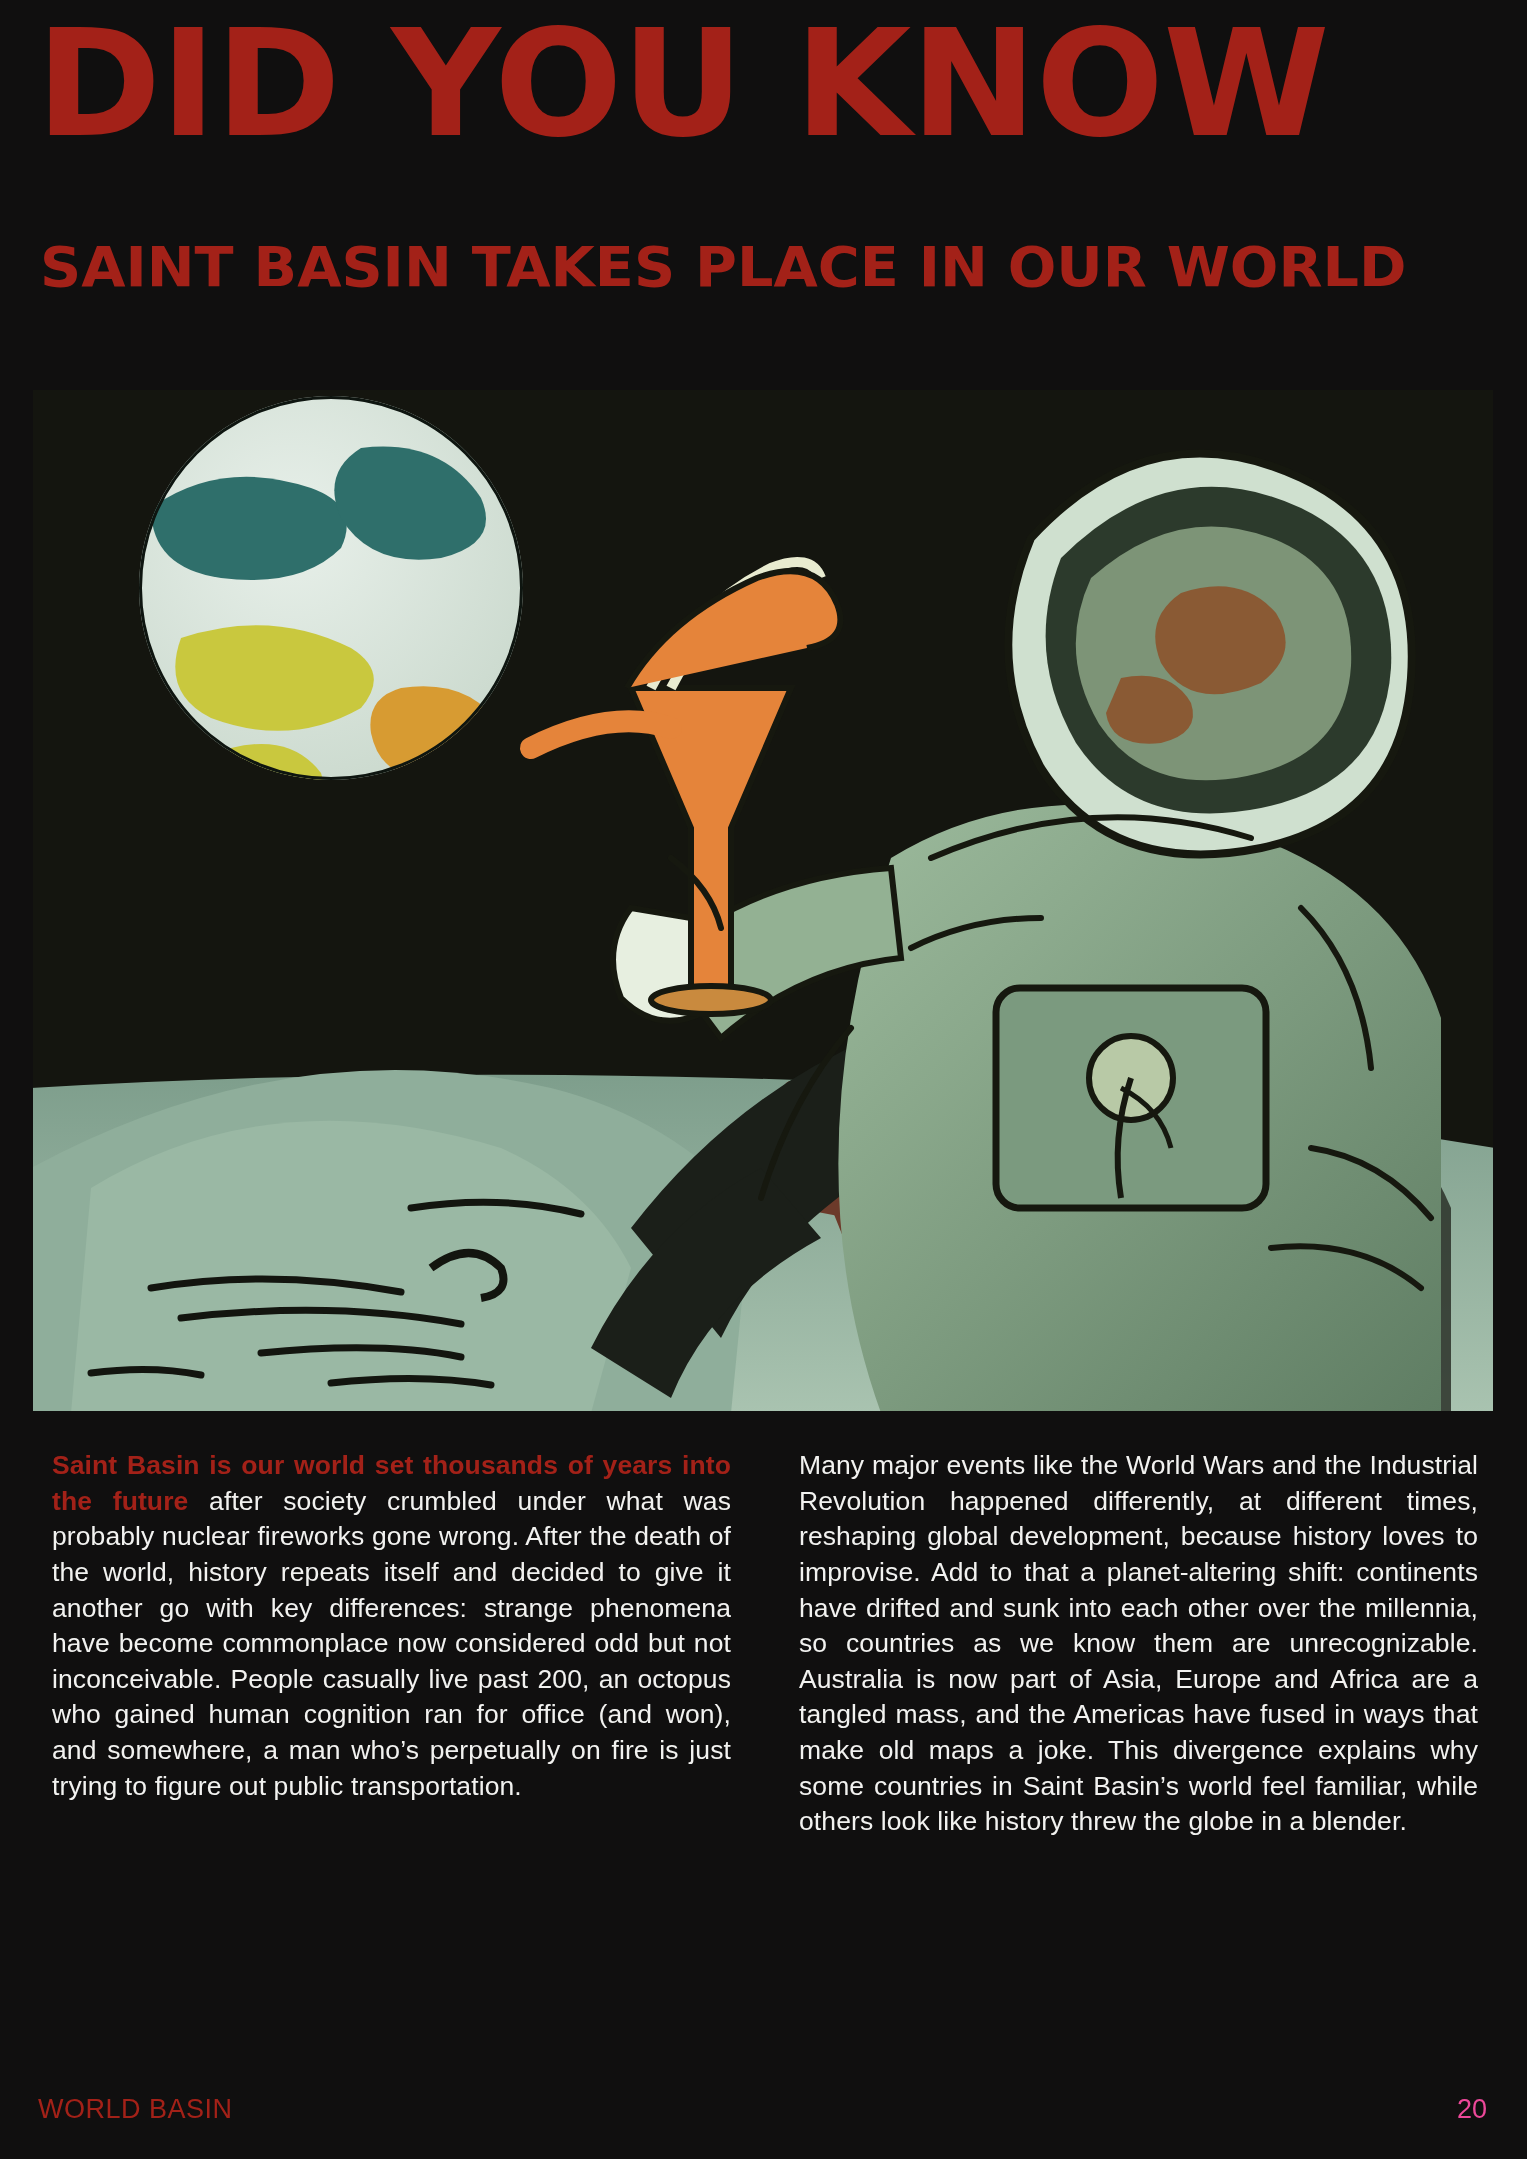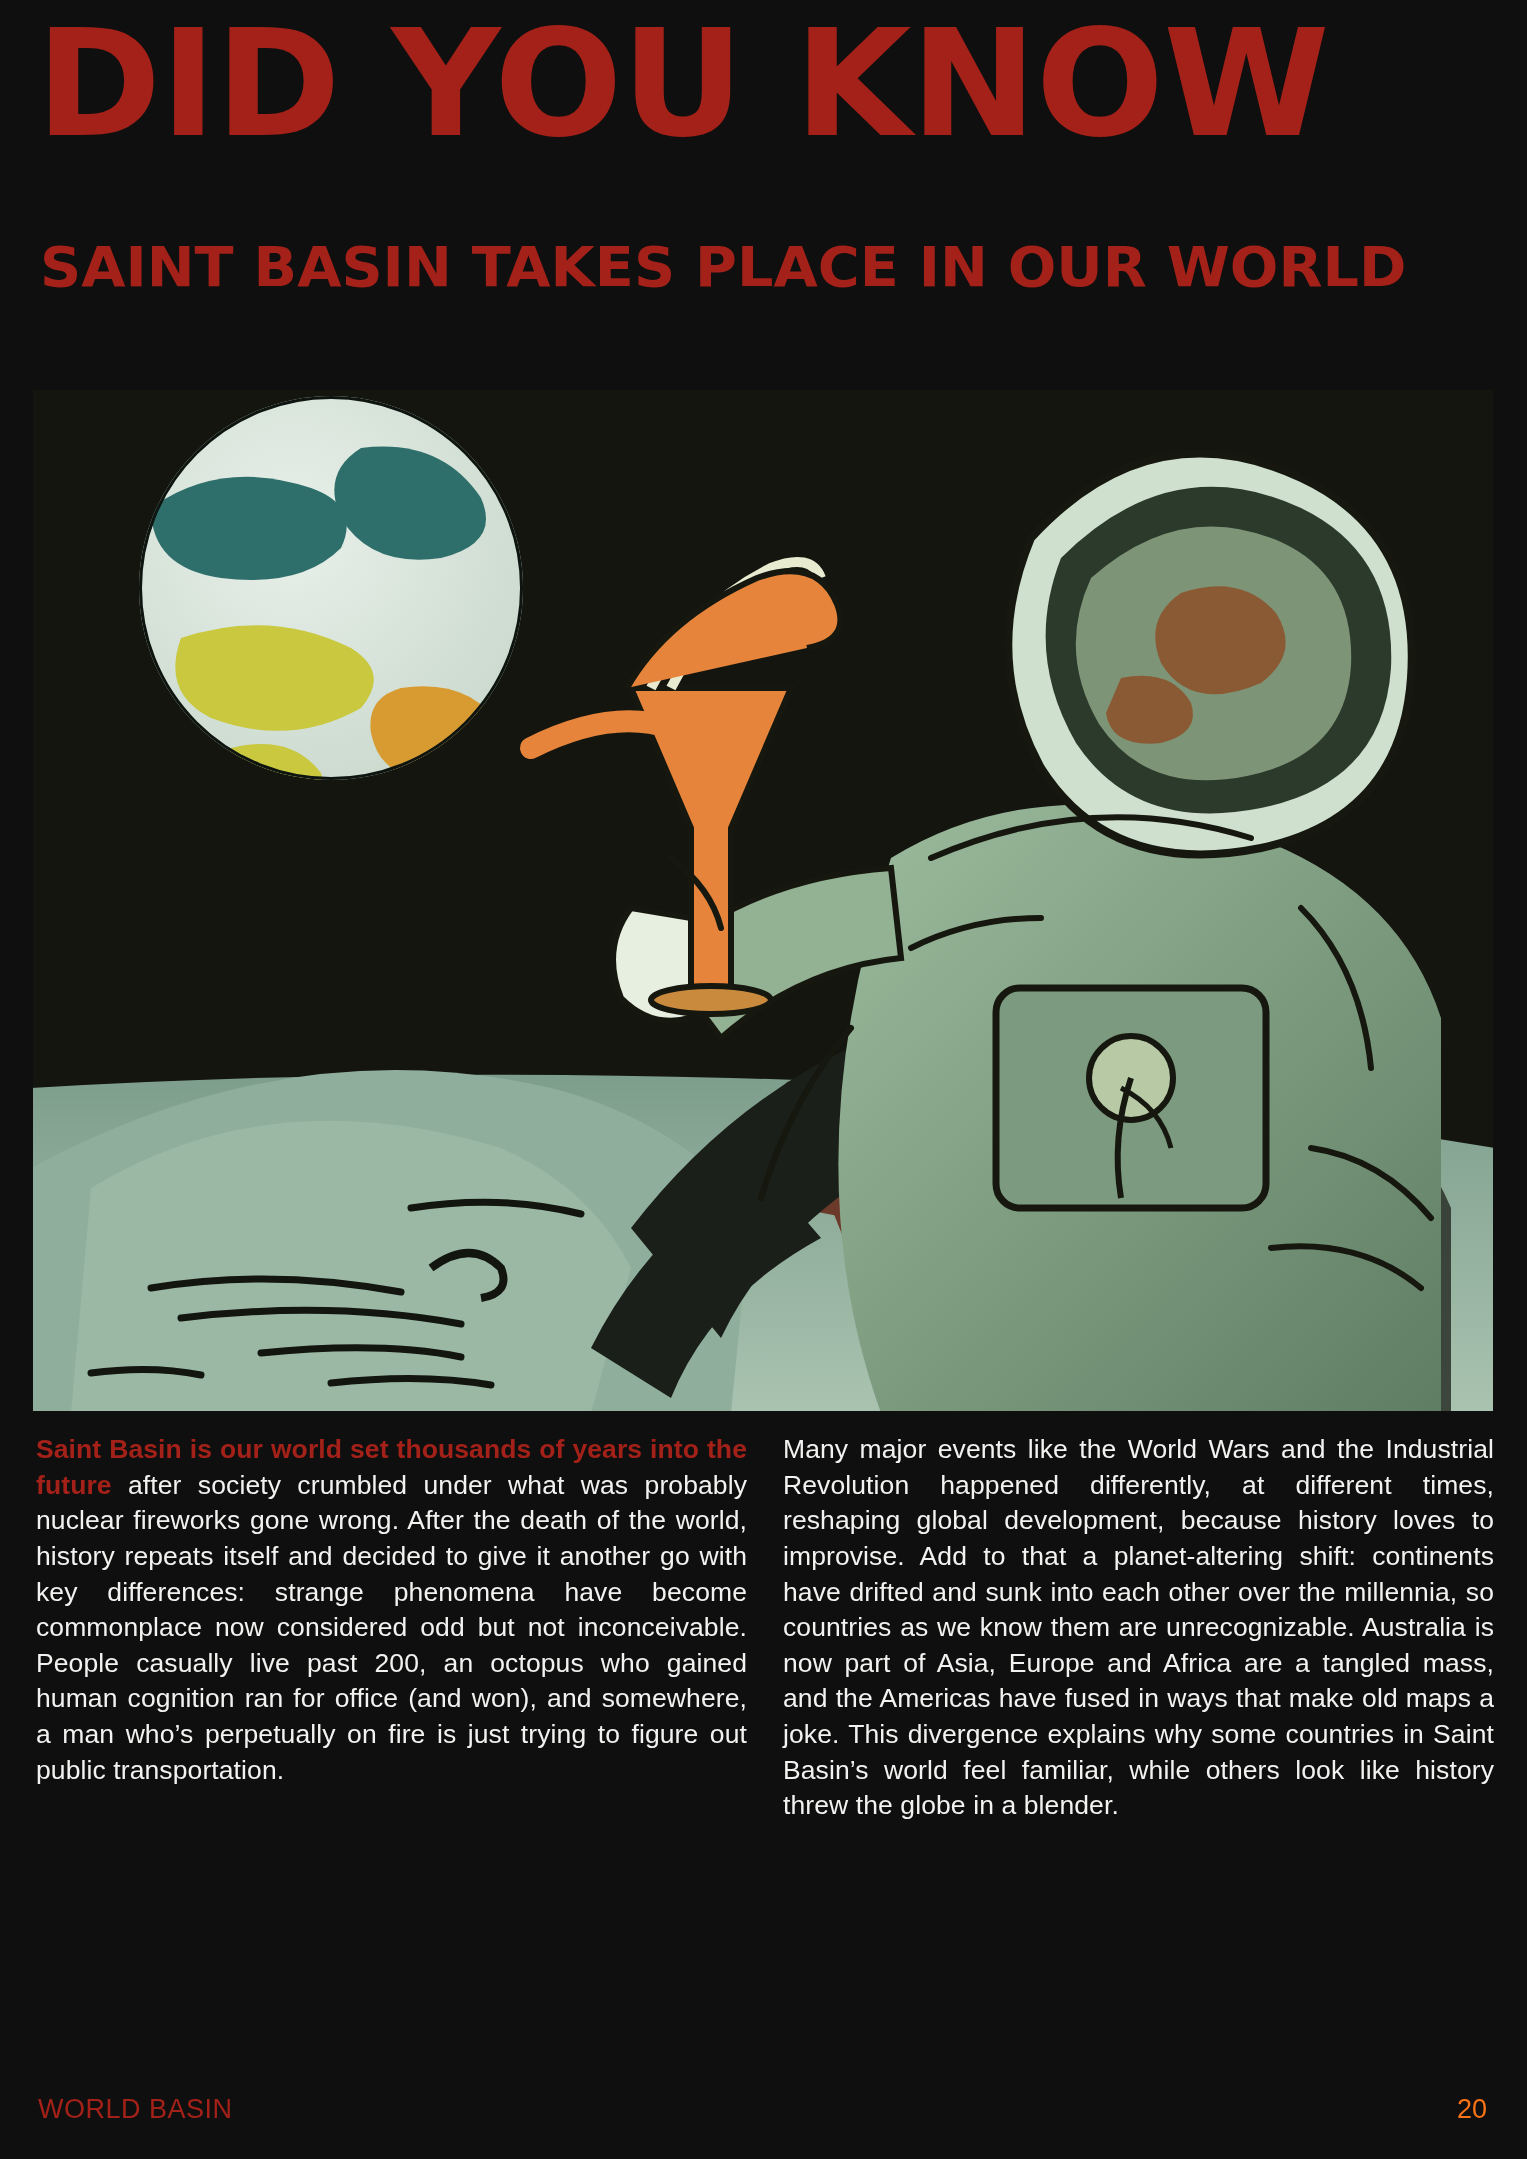--- a/index.html
+++ b/index.html
@@ -77,40 +77,40 @@
   }
   .col {
     width: 711px;
     font-size: 26.5px;
     line-height: 1.345;
     text-align: justify;
     font-family: "Liberation Sans", sans-serif;
     color: #f2f2f0;
     letter-spacing: 0.1px;
   }
-  .col p { margin: 0; }
+  .col p { margin: 16px; }
   .lead {
     color: #a32118;
     font-weight: 700;
   }
 
   
   .footer-left {
     position: absolute;
     left: 38px;
     bottom: 34px;
     color: #a32118;
     font-size: 27px;
     letter-spacing: 0.5px;
   }
   .footer-right {
     position: absolute;
     right: 40px;
     bottom: 34px;
-    color: #f97316;
+    color: #ec4899;
     font-size: 27px;
   }
 </style>
 </head>
 <body>
 
 <div class="page">
 
   <div class="headline">DID YOU KNOW</div>
   <div class="subhead">SAINT BASIN TAKES PLACE IN OUR WORLD</div>

